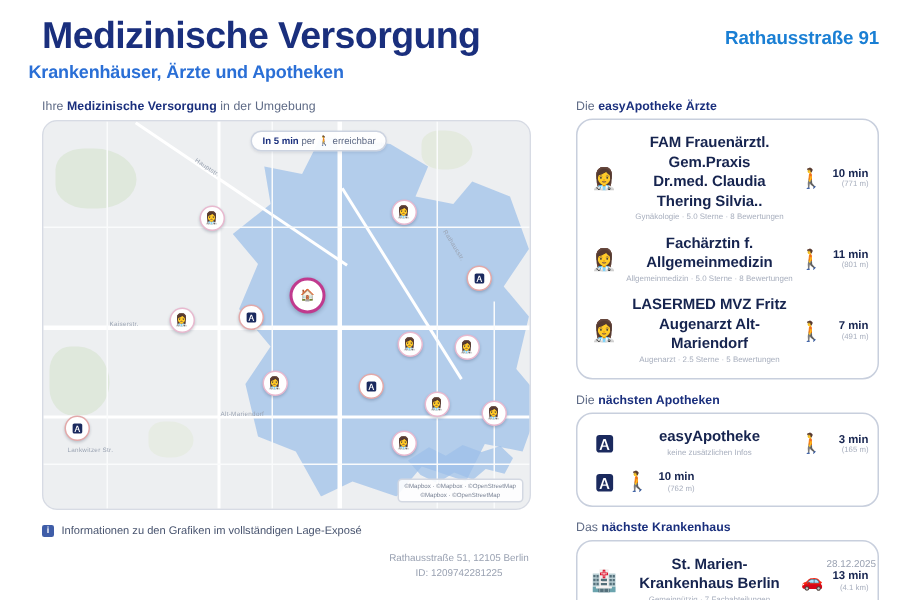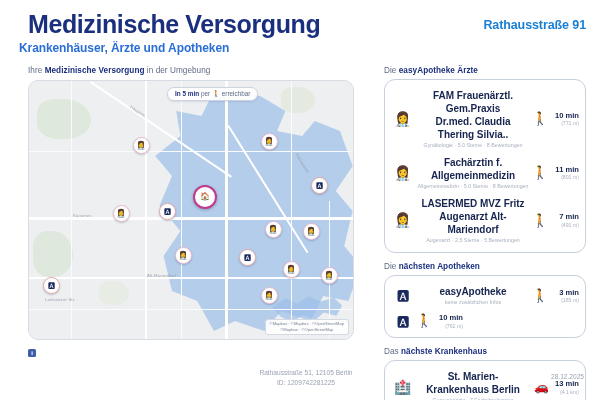--- a/index.html
+++ b/index.html
@@ -247,20 +247,21 @@
 
         <div class="attrib">
           <div>©Mapbox · ©Mapbox · ©OpenStreetMap</div>
           <div>©Mapbox · ©OpenStreetMap</div>
         </div>
       </div>
     </div>
 
     <div class="legend-note">
       <span class="info-ico">i</span>
+      <span>Informationen zu den Grafiken im vollständigen Lage-Exposé</span>
     </div>
   </div>
 
   <div class="right-col">
 
     <div class="sec-label">
       <span>Die </span><b>easyApotheke Ärzte</b>
     </div>
     <div class="card" id="doctors-card">
         <div class="row">

